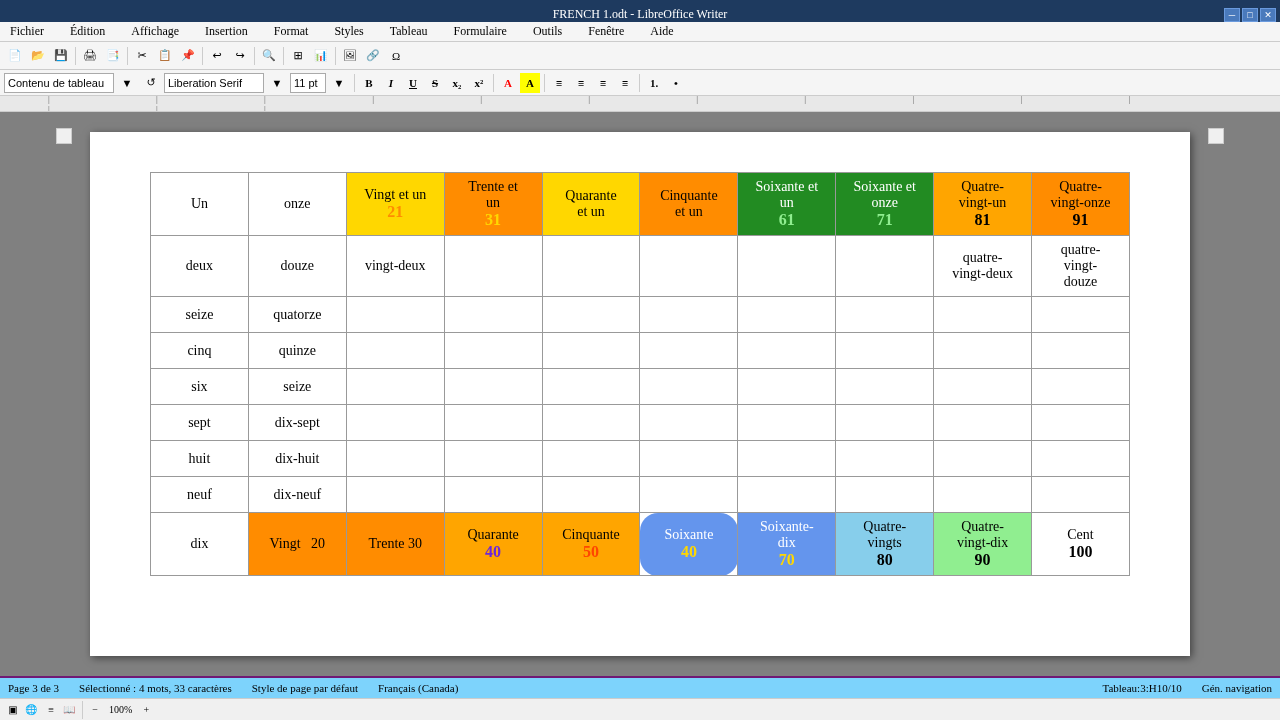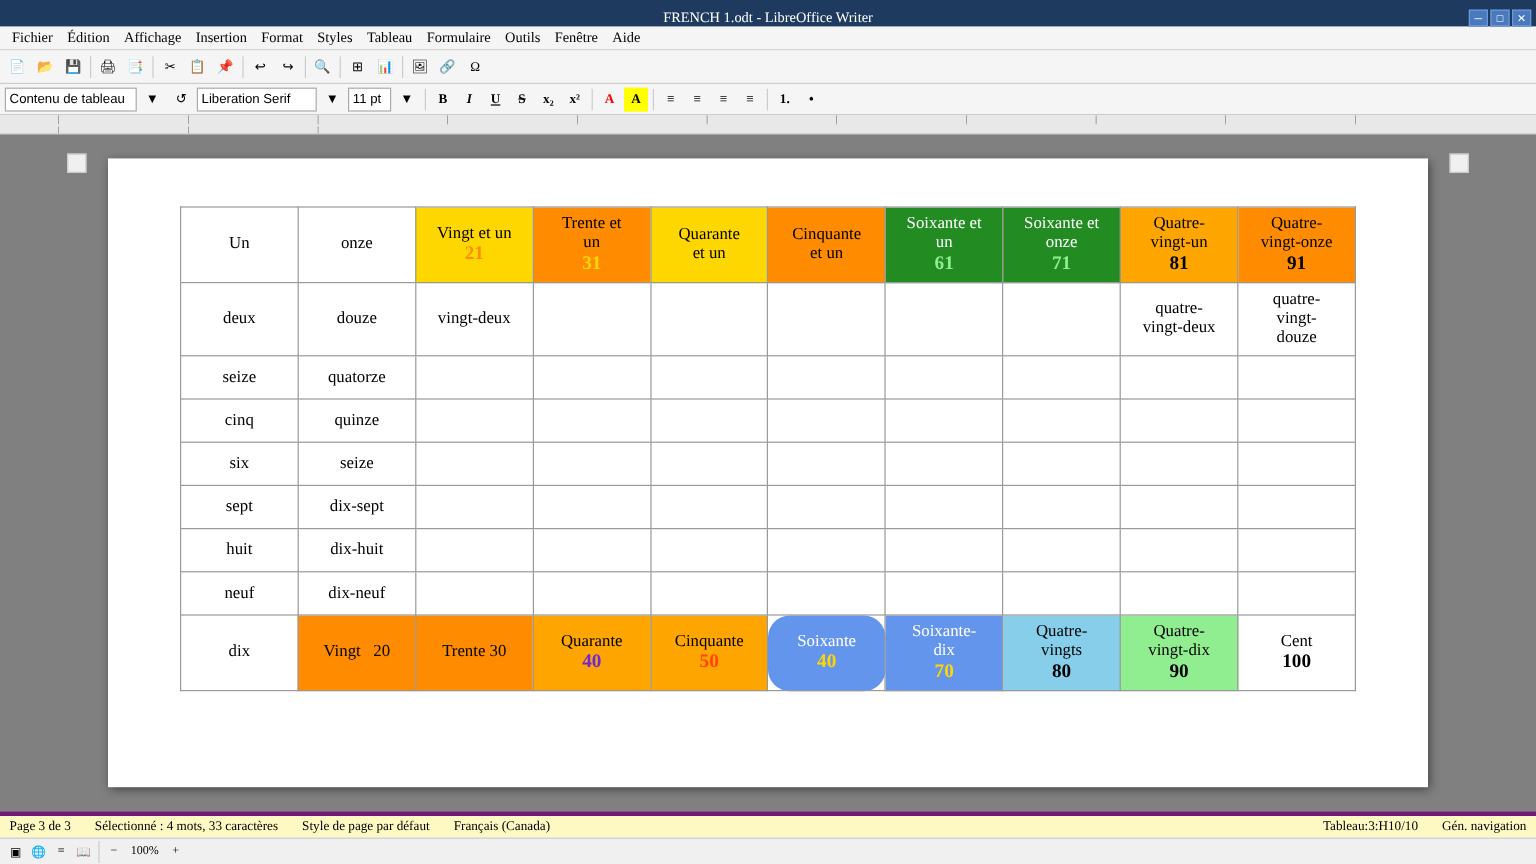--- a/index.html
+++ b/index.html
@@ -44,21 +44,21 @@
     }
 
     
     .menu-bar {
       background: #f5f5f5;
       height: 20px;
       display: flex;
       align-items: center;
       padding: 0 4px;
       border-bottom: 1px solid #ccc;
-      gap: 0;
+      gap: 14px;
     }
     .menu-item {
       padding: 1px 6px;
       font-size: 12px;
       cursor: pointer;
     }
 
     
     .toolbar {
       background: #f5f5f5;
@@ -173,23 +173,23 @@
     .bg-yellow { background-color: #FFD700; color: #000; }
     .bg-orange { background-color: #FF8C00; color: #000; }
     .bg-green-dark { background-color: #228B22; color: #000; }
     .bg-green-light { background-color: #90EE90; color: #000; }
     .bg-blue-steel { background-color: #6495ED; color: #000; }
     .bg-blue-light { background-color: #87CEEB; color: #000; }
     .bg-orange-light { background-color: #FFA500; color: #000; }
 
     
     .status-bar {
-      background: #fef9c3;
+      background: #7dd3fc;
       height: 22px;
-      border-top: 4px solid #701a75;
+      border-top: 2px solid #701a75;
       display: flex;
       align-items: center;
       padding: 0 8px;
       font-size: 11px;
       gap: 20px;
     }
 
     
     .bottom-toolbar {
       background: #f0f0f0;

